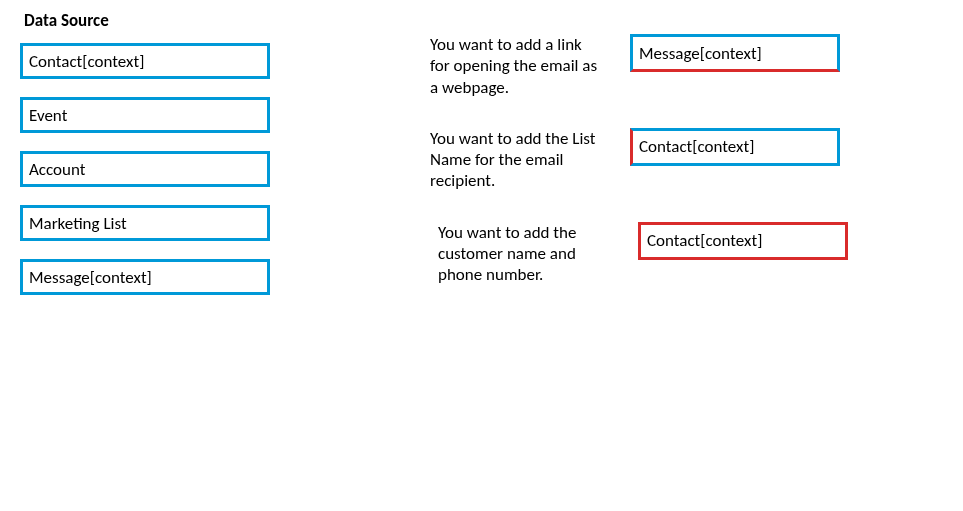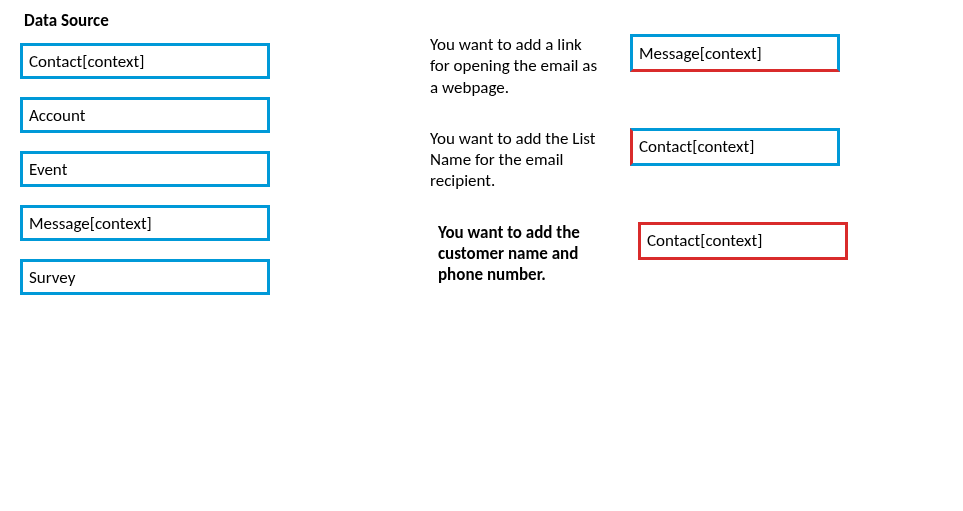--- a/index.html
+++ b/index.html
@@ -59,21 +59,20 @@
     }
     .description {
       width: 290px;
       font-size: 17px;
       line-height: 1.25;
       padding-left: 120px;
     }
     .content-row:nth-child(3) .description {
       padding-left: 128px;
       width: 298px;
-      font-weight: bold;
     }
     .answer-box {
       width: 210px;
       height: 38px;
       padding: 4px 6px;
       font-size: 17px;
       display: flex;
       align-items: center;
       background: #fff;
     }
@@ -100,30 +99,30 @@
 <body>
 
 <div class="container">
   <div class="left-col">
     <div class="heading left-padding">Data Source</div>
     <div class="source-list">
       <div class="source-item">
           <span>Contact[context]</span>
         </div>
       <div class="source-item">
+          <span>Event</span>
+        </div>
+      <div class="source-item">
           <span>Account</span>
         </div>
       <div class="source-item">
-          <span>Event</span>
+          <span>Marketing List</span>
         </div>
       <div class="source-item">
           <span>Message[context]</span>
-        </div>
-      <div class="source-item">
-          <span>Survey</span>
         </div>
     </div>
   </div>
 
   <div class="right-section">
     <div class="content-rows">
 
       <div class="content-row">
         <div class="description">You want to add a link for opening the email as a webpage.</div>
         <div class="answer-box blue-red">

